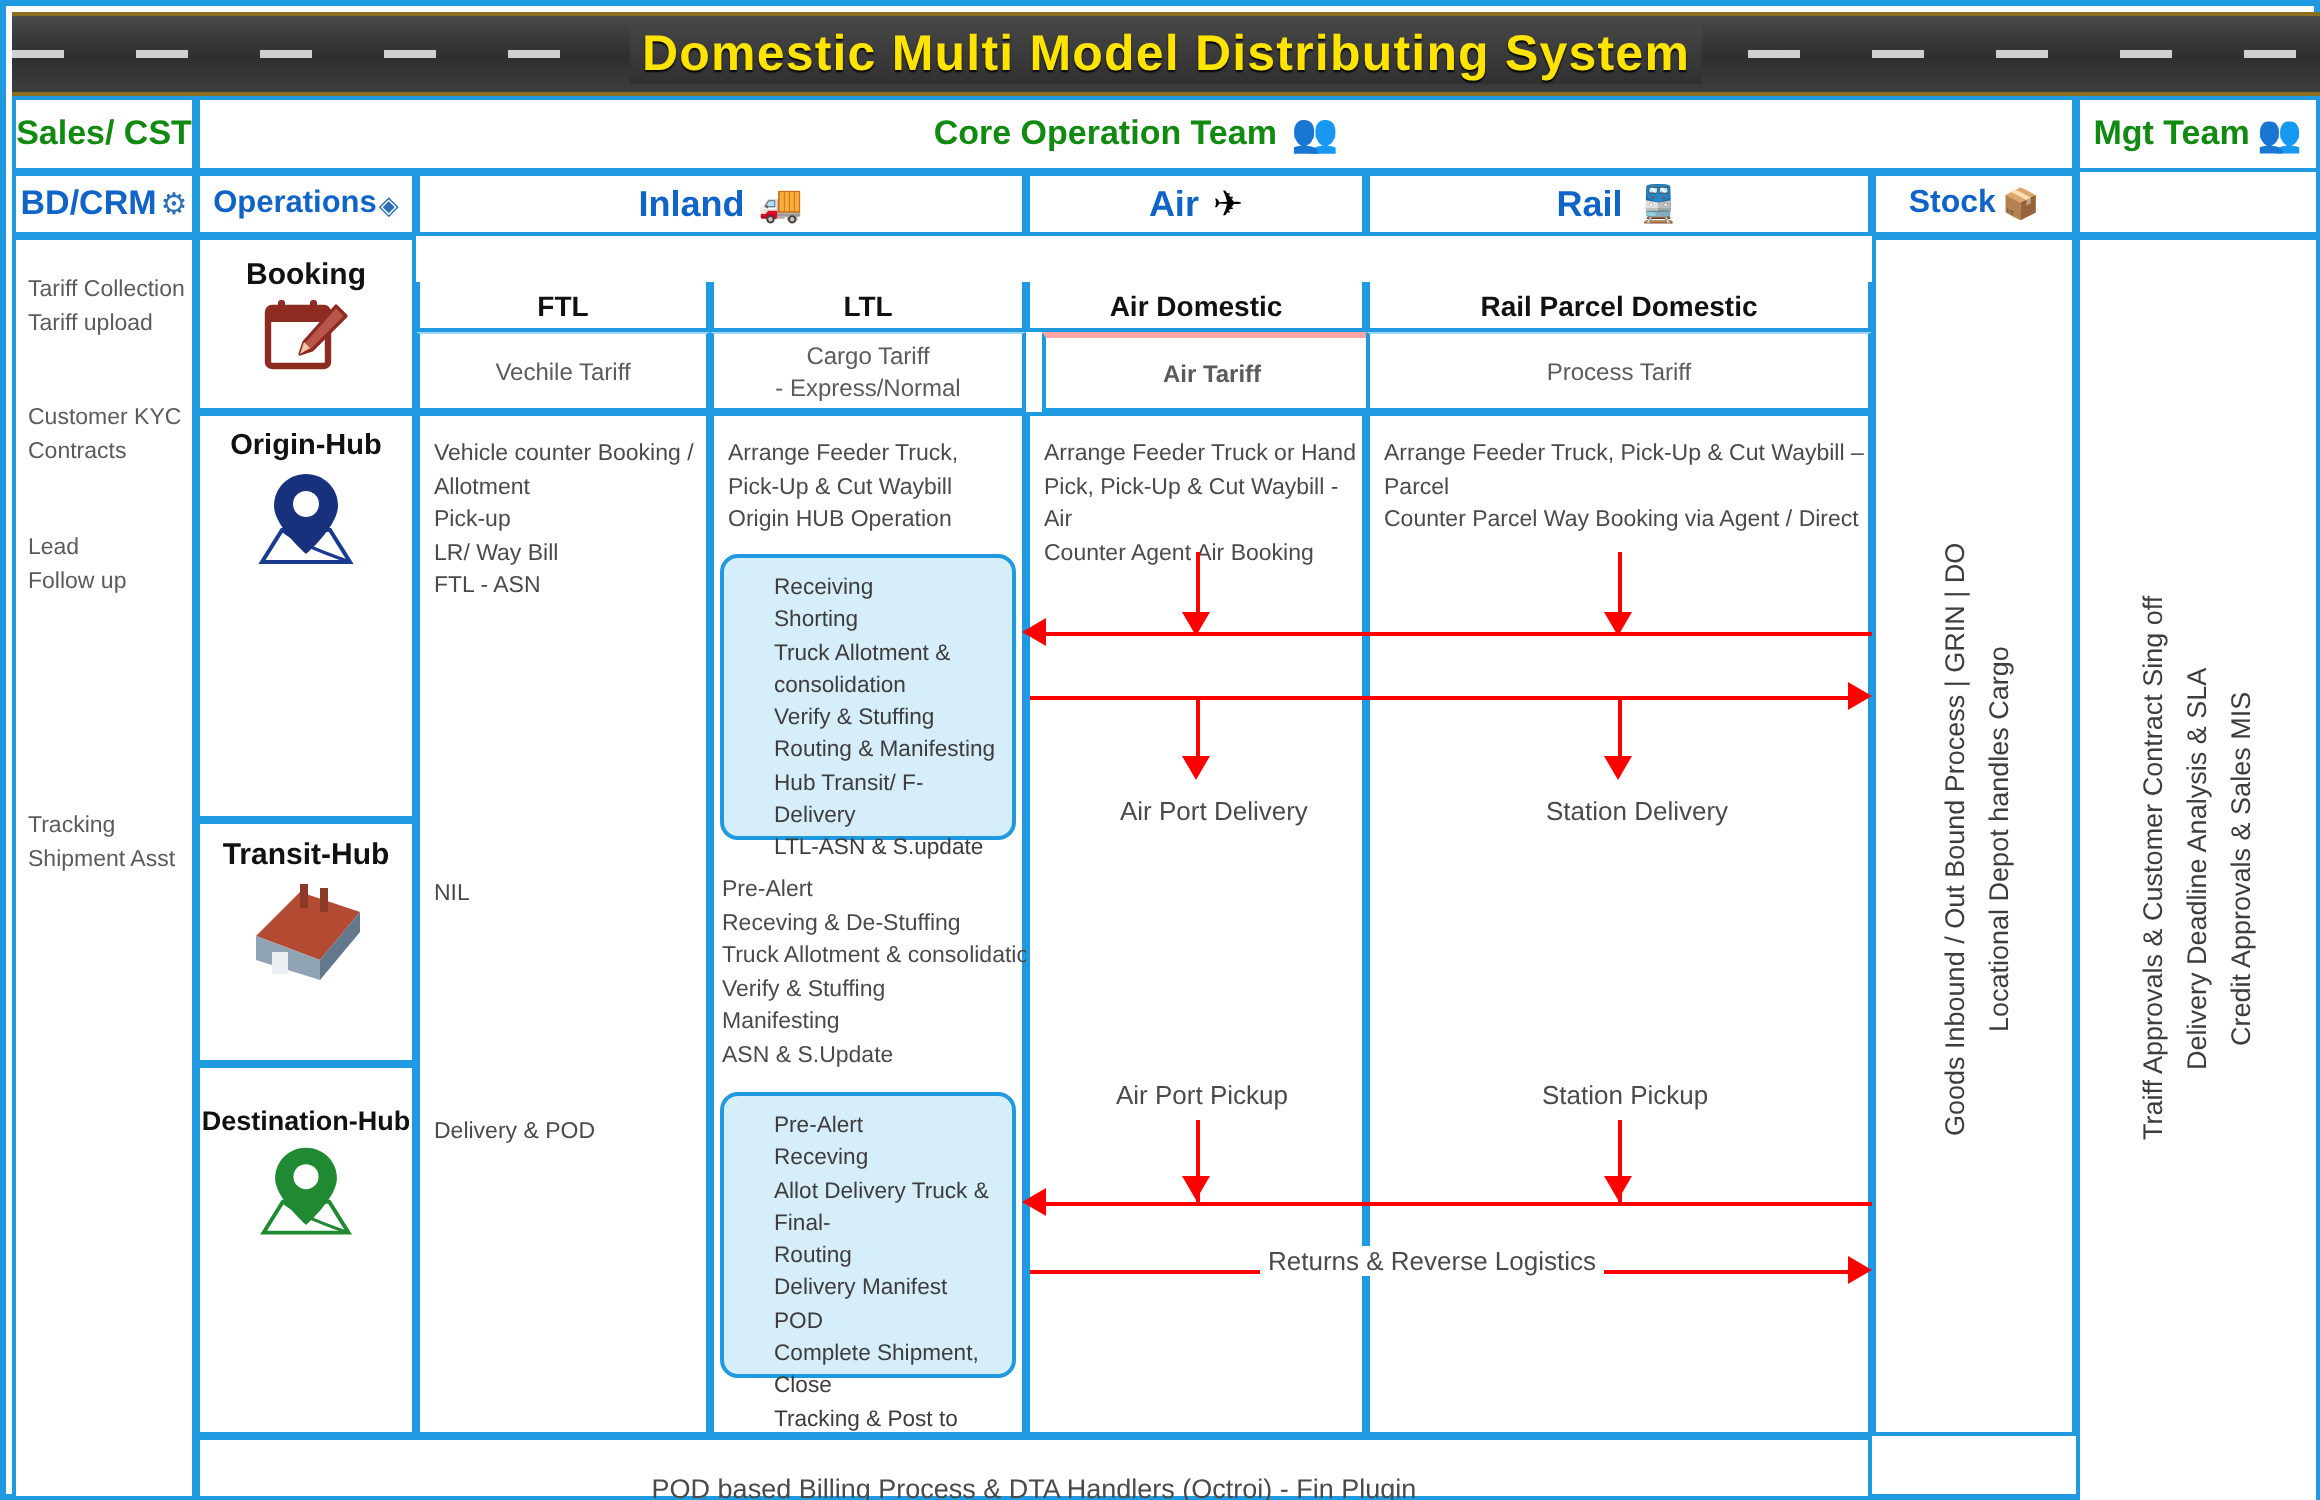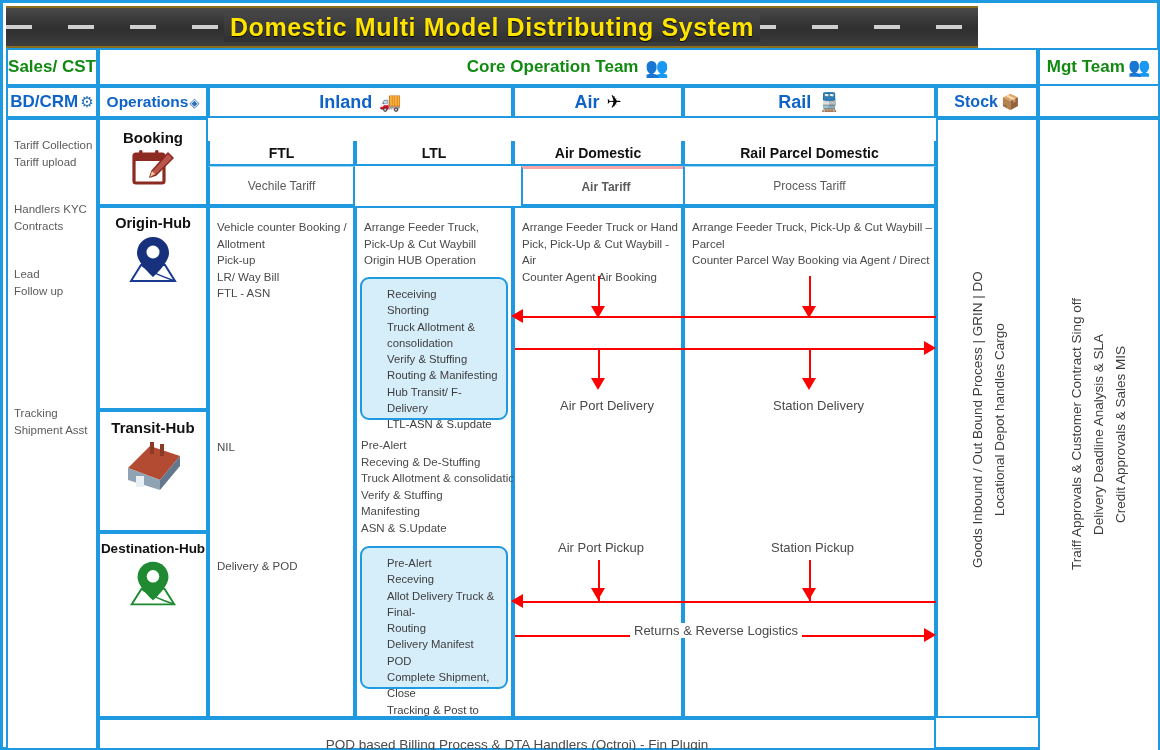--- a/index.html
+++ b/index.html
@@ -11,21 +11,21 @@
   }
   .frame {
     position:relative;
     width:1160px; height:750px;
     border:3px solid #1f9ae0;
     background:#fff;
   }
 
   
   .titlebar {
-    position:absolute; left:3px; top:3px; width:972px; height:42px;
+    position:absolute; left:3px; top:3px; width:1154px; height:42px;
     background:linear-gradient(#4a4a4a 0%, #3a3a3a 28%, #2f2f2f 55%, #3d3d3d 100%);
     border-top:2px solid #8a6d1e;
     border-bottom:2px solid #8a6d1e;
     display:flex; align-items:center; justify-content:center;
     overflow:hidden;
   }
   .road-dashes {
     position:absolute; left:0; top:50%; width:100%; height:4px;
     transform:translateY(-50%);
     background:repeating-linear-gradient(to right,
@@ -137,21 +137,21 @@
   <div class="cell ctr" style="left:933px; top:83px; width:102px; height:32px;">
     <span class="lbl-blue" style="font-size:16px;">Stock</span>
     <span style="margin-left:3px; font-size:15px;">📦</span>
   </div>
 
   <div class="cell" style="left:1035px; top:83px; width:122px; height:32px; border-top:none;"></div>
 
   <div class="cell" style="left:3px; top:115px; width:92px; height:632px;">
     <div class="gray-txt" style="position:absolute; left:6px; top:17px; white-space:pre-line;">Tariff Collection
 Tariff  upload</div>
-    <div class="gray-txt" style="position:absolute; left:6px; top:81px; white-space:pre-line;">Handlers  KYC
+    <div class="gray-txt" style="position:absolute; left:6px; top:81px; white-space:pre-line;">Customer  KYC
 Contracts</div>
     <div class="gray-txt" style="position:absolute; left:6px; top:146px; white-space:pre-line;">Lead
 Follow up</div>
     <div class="gray-txt" style="position:absolute; left:6px; top:285px; white-space:pre-line;">Tracking
 Shipment Asst</div>
   </div>
 
   <div class="cell" style="left:95px; top:115px; width:110px; height:88px;">
     <div class="opname" style="margin-top:9px;">Booking</div>
     <svg class="icon-img" width="46" height="42" viewBox="0 0 46 42">
@@ -180,21 +180,21 @@
       <path d="M8 30 L30 8 L60 18 L40 42 Z" fill="#b34a32"></path>
       <path d="M8 30 L40 42 L40 52 L8 42 Z" fill="#8fa3b5"></path>
       <path d="M40 42 L60 18 L60 28 L40 52 Z" fill="#63788c"></path>
       <rect x="30" y="4" width="4" height="12" fill="#8a3a26"></rect>
       <rect x="40" y="6" width="4" height="12" fill="#8a3a26"></rect>
       <rect x="16" y="38" width="8" height="11" fill="#eaeff4"></rect>
     </svg>
   </div>
 
   <div class="cell" style="left:95px; top:529px; width:110px; height:186px;">
-    <div class="opname" style="margin-top:7px; font-size:13.5px; white-space:nowrap;">Destination-Hub</div>
+    <div class="opname" style="margin-top:19px; font-size:13.5px; white-space:nowrap;">Destination-Hub</div>
     <svg class="icon-img" width="56" height="56" viewBox="0 0 56 58">
       <path d="M6 48 L16 32 L40 32 L50 48 Z" fill="none" stroke="#1f8a32" stroke-width="2"></path>
       <path d="M16 32 C22 37 30 41 50 48" fill="none" stroke="#1f8a32" stroke-width="1.6"></path>
       <path d="M28 4 C19 4 12 11 12 20 C12 30 28 44 28 44 C28 44 44 30 44 20 C44 11 37 4 28 4 Z" fill="#1f8a32"></path>
       <circle cx="28" cy="19" r="6.5" fill="#ffffff"></circle>
     </svg>
   </div>
 
 
   <div class="cell ctr" style="left:205px; top:138px; width:147px; height:25px; border-top:none;">
@@ -205,20 +205,24 @@
   </div>
   <div class="cell ctr" style="left:510px; top:138px; width:170px; height:25px; border-top:none;">
     <span class="hdr-b">Air Domestic</span>
   </div>
   <div class="cell ctr" style="left:680px; top:138px; width:253px; height:25px; border-top:none;">
     <span class="hdr-b">Rail Parcel Domestic</span>
   </div>
 
   <div class="cell ctr" style="left:205px; top:163px; width:147px; height:40px; border-top:1px solid #9fd8f3;">
     <span class="sub-c" style="white-space:pre-line;">Vechile Tariff</span>
+  </div>
+  <div class="cell ctr" style="left:352px; top:163px; width:158px; height:40px; border-top:1px solid #9fd8f3;">
+    <span class="sub-c" style="white-space:pre-line;">Cargo Tariff
+- Express/Normal</span>
   </div>
   <div class="cell ctr" style="left:518px; top:163px; width:170px; height:40px; border-top:3px solid #fca5a5;font-weight:bold;">
     <span class="sub-c">Air Tariff</span>
   </div>
   <div class="cell ctr" style="left:680px; top:163px; width:253px; height:40px; border-top:1px solid #9fd8f3;">
     <span class="sub-c">Process Tariff</span>
   </div>
 
   <div class="cell" style="left:205px; top:203px; width:147px; height:512px;">
     <div class="body-txt" style="position:absolute; left:7px; top:11px; white-space:pre-line;">Vehicle counter Booking /

